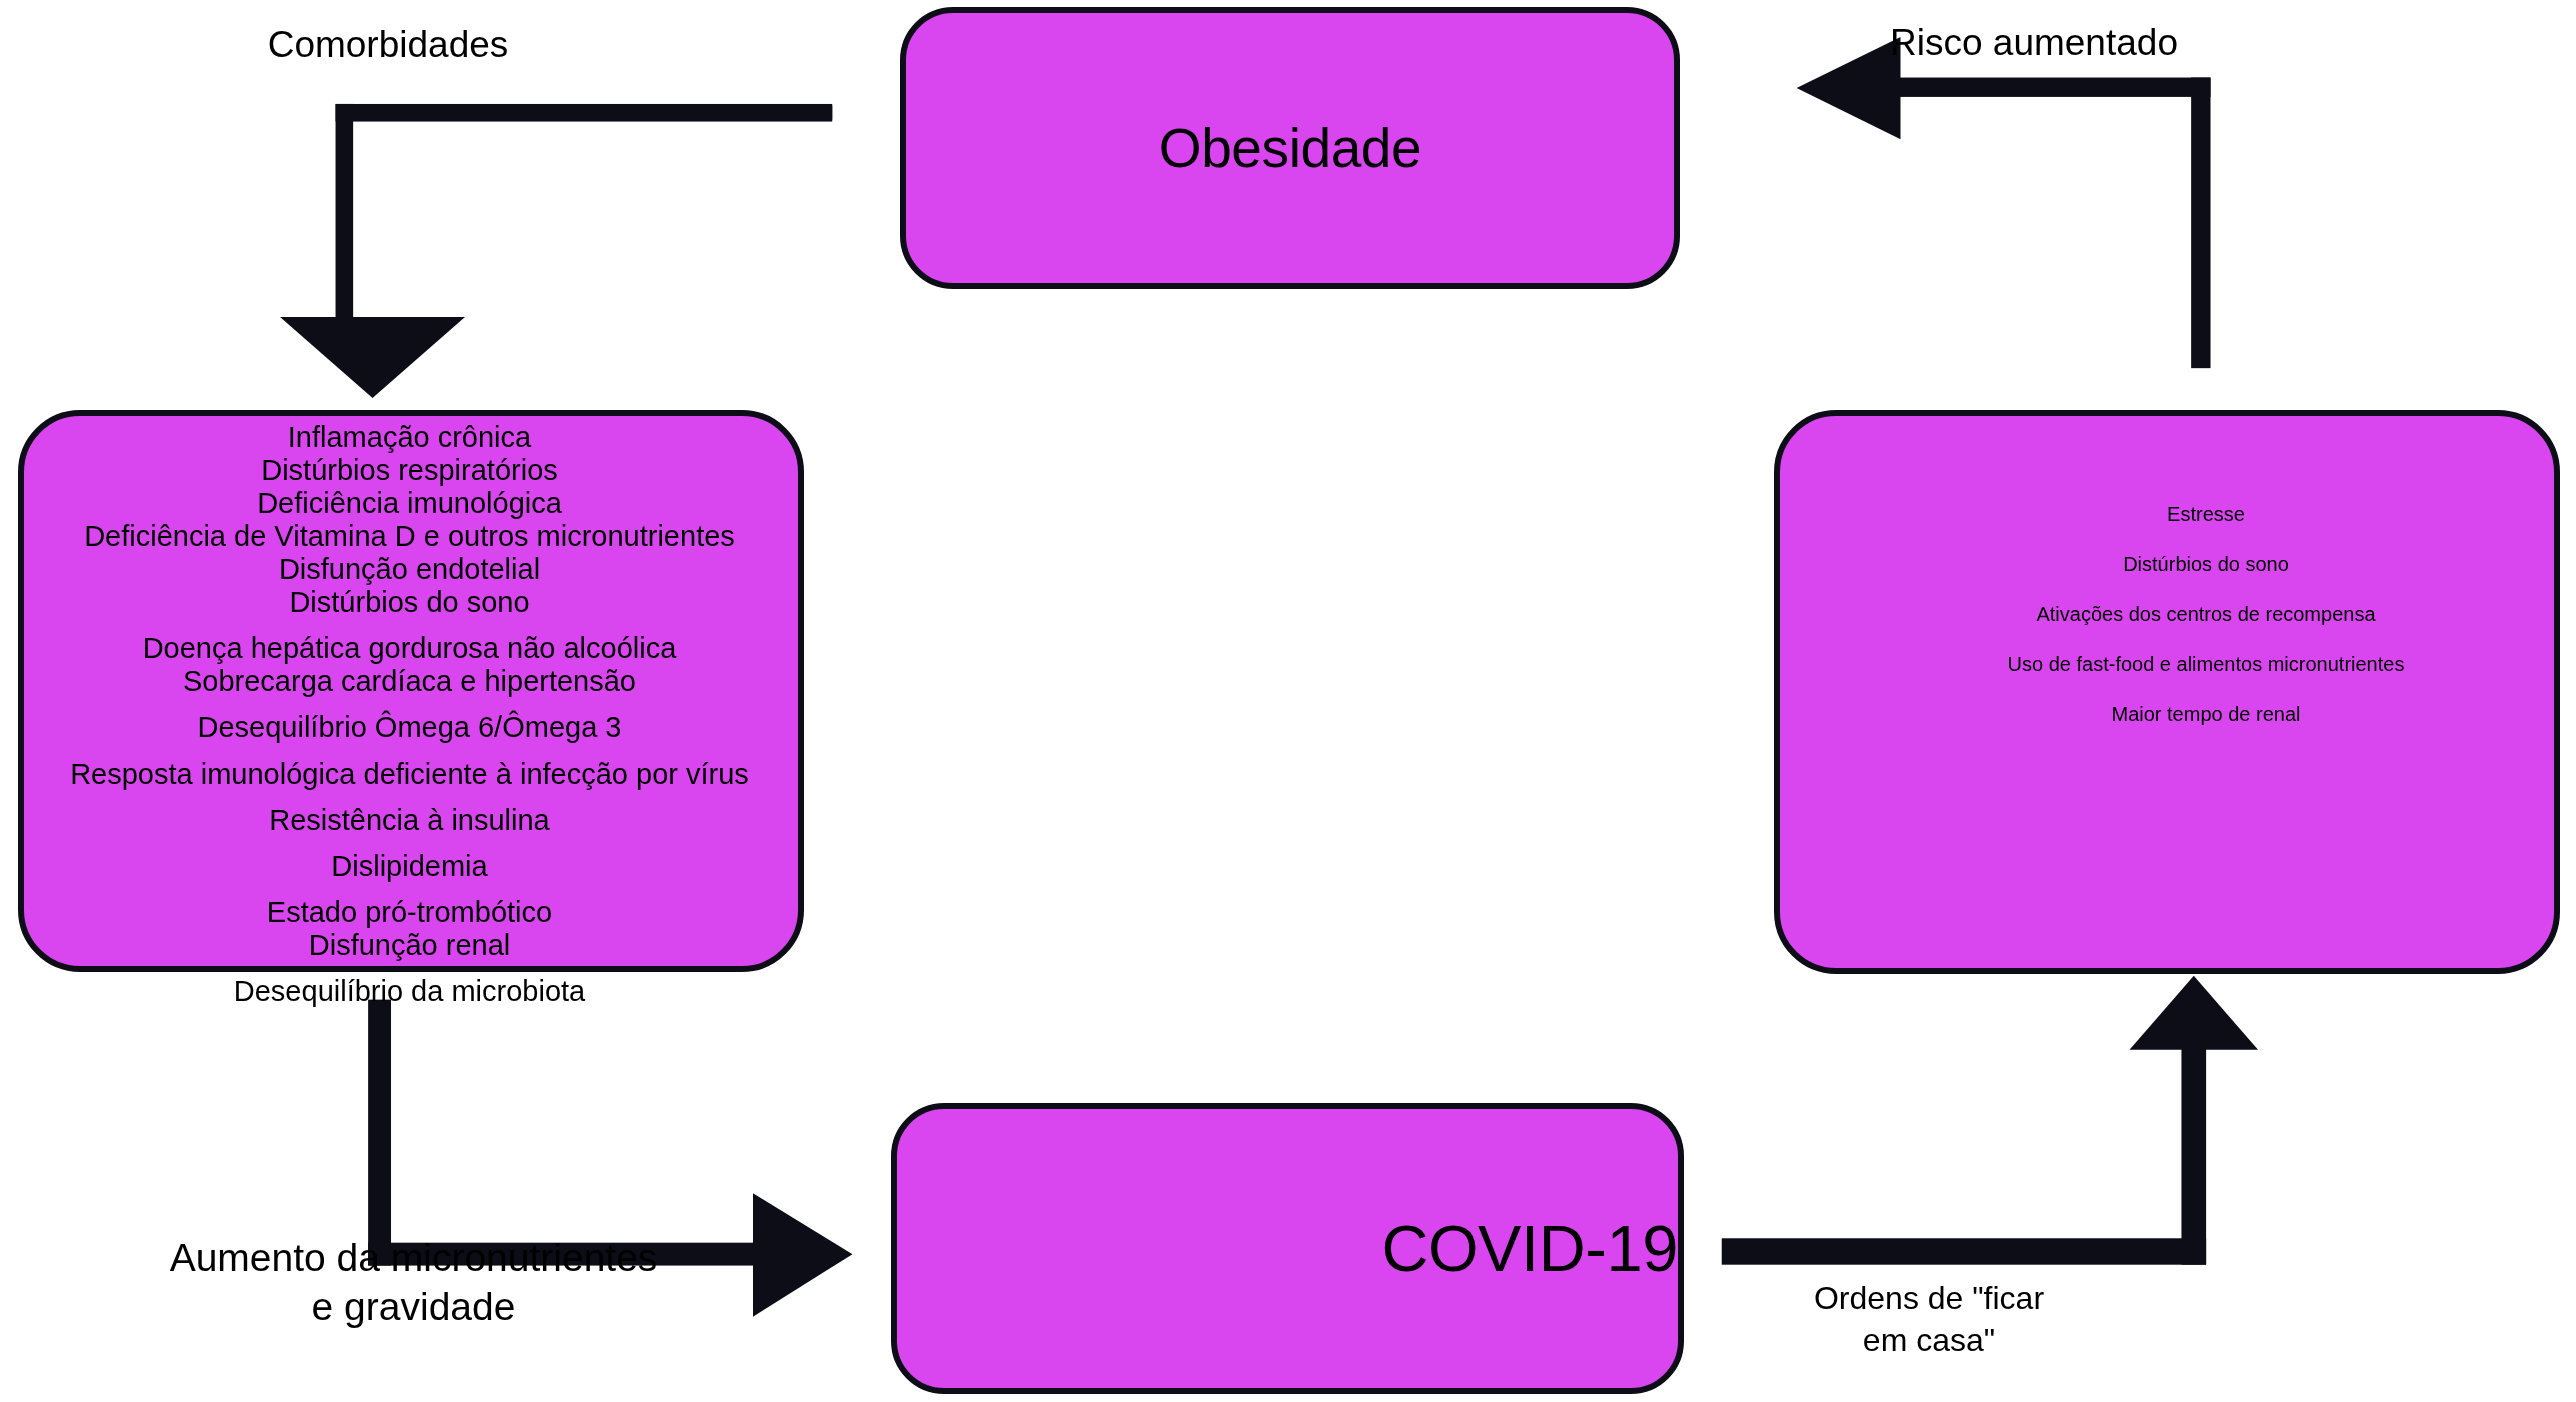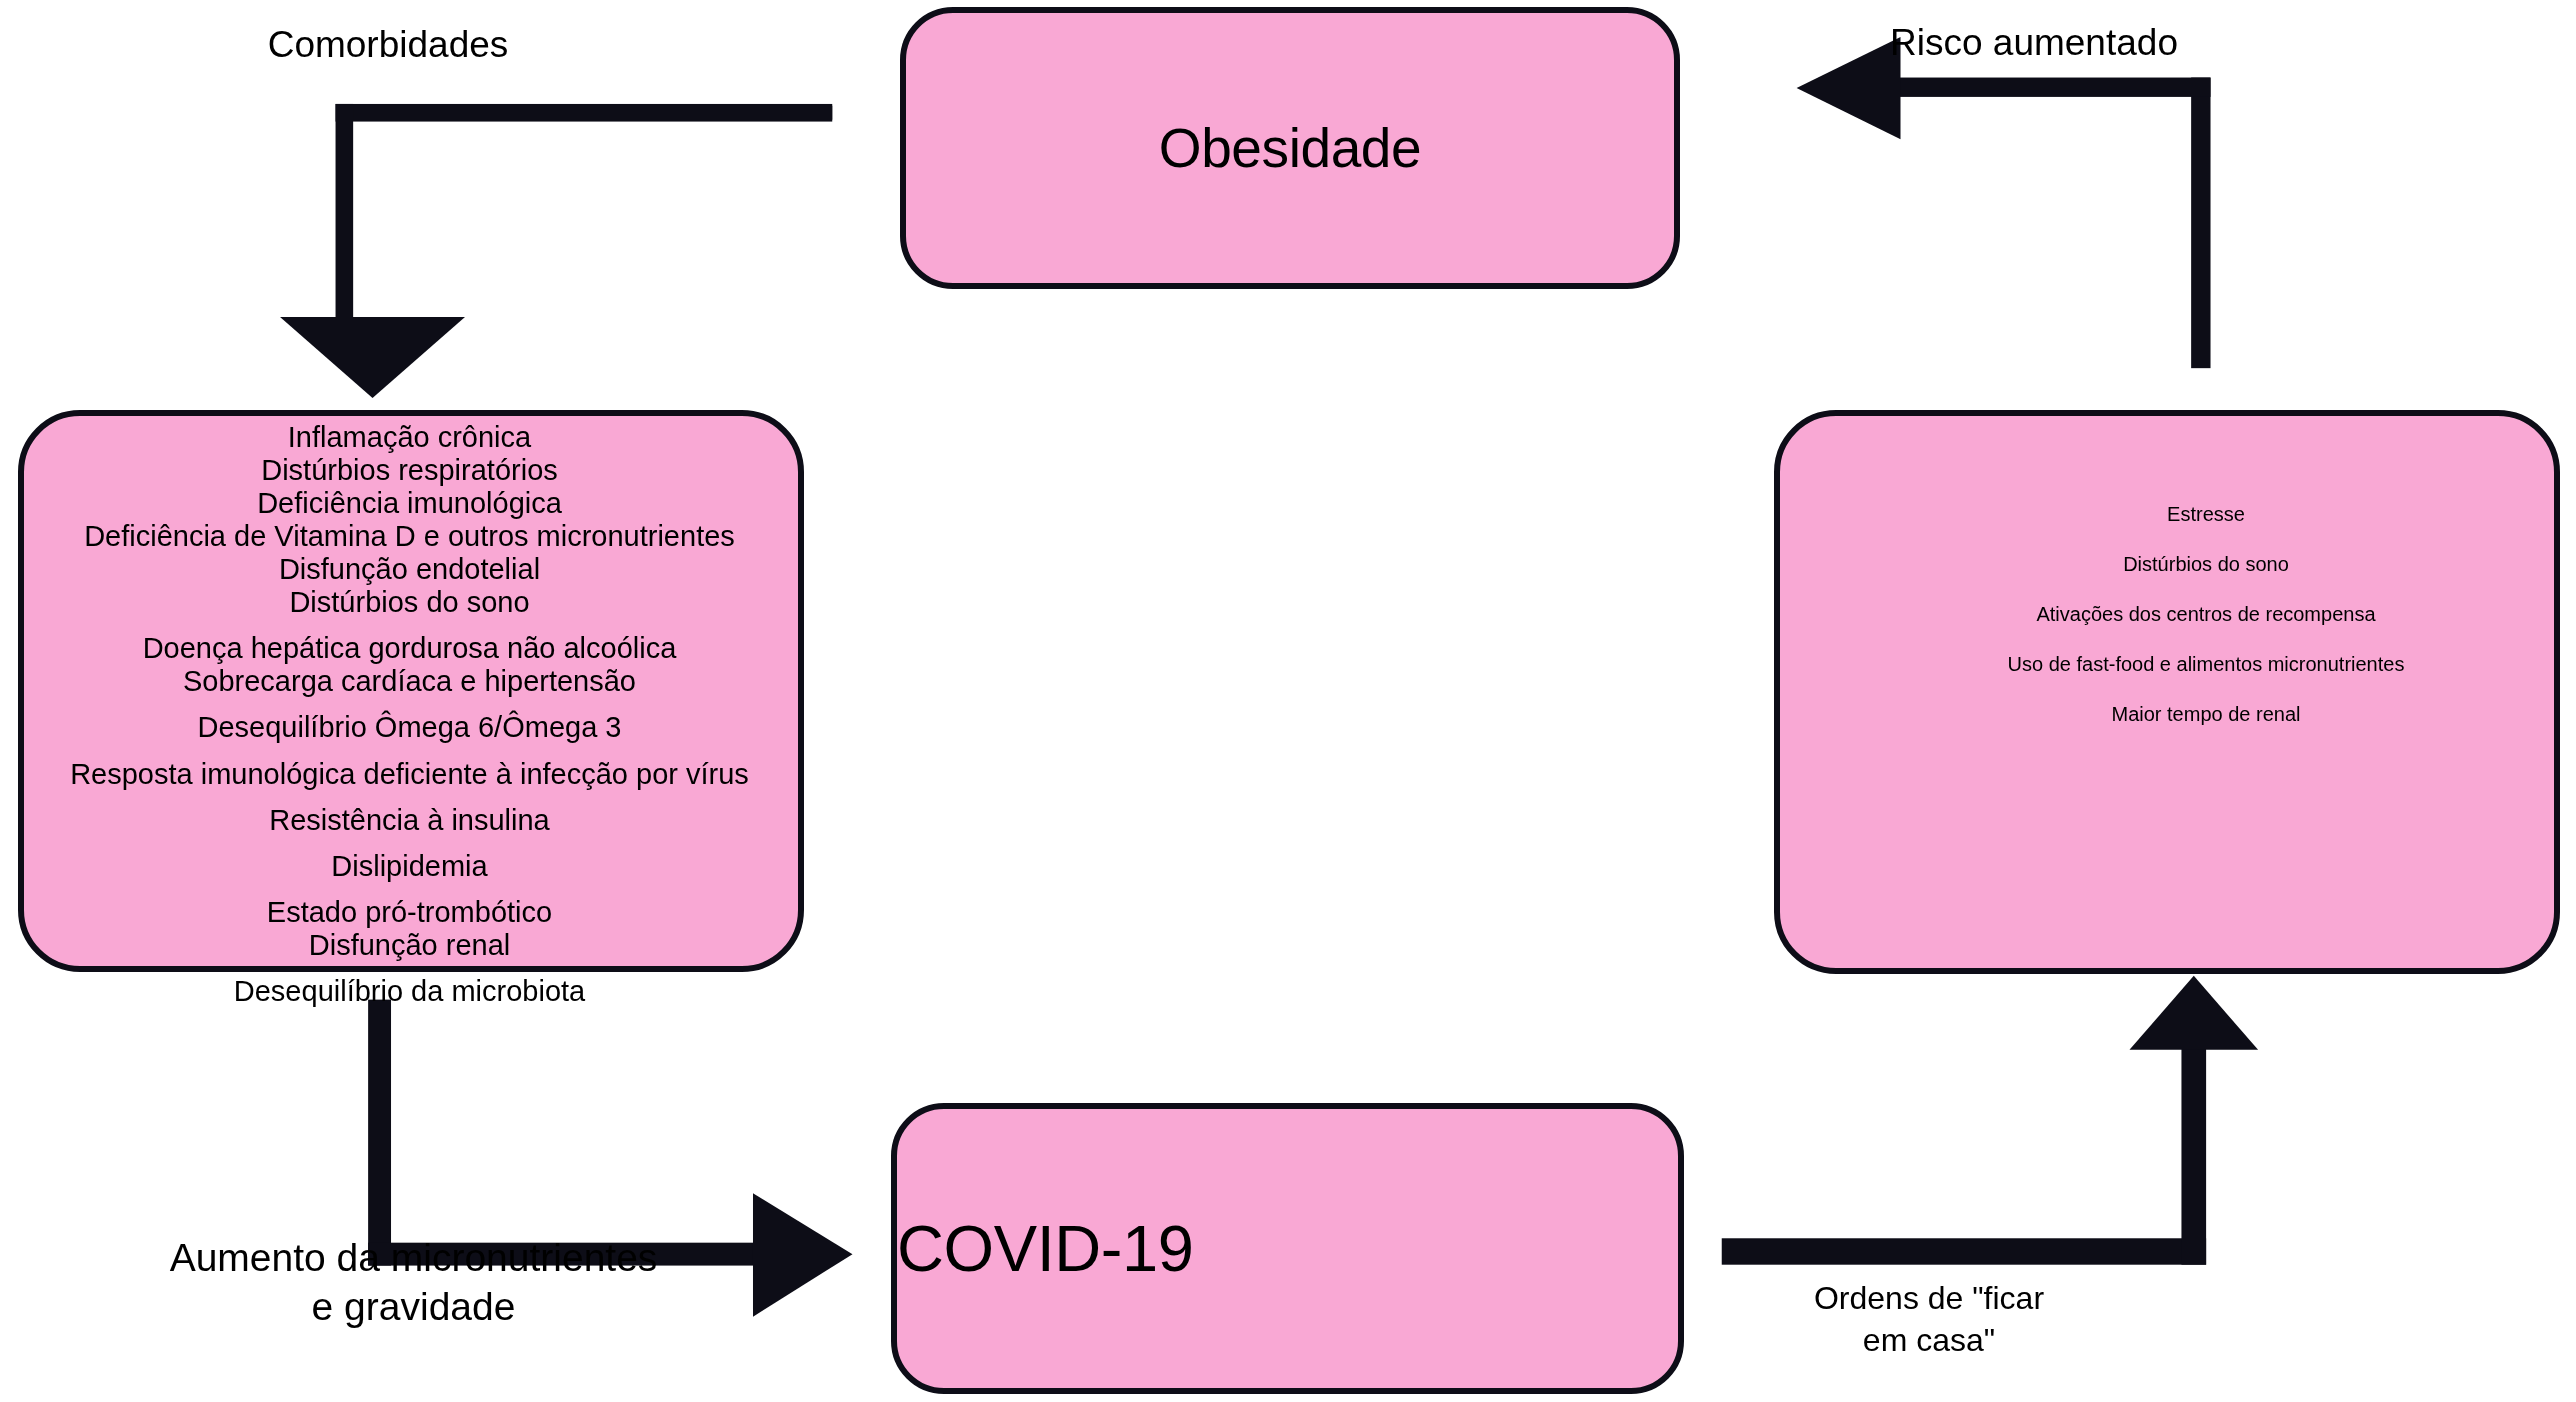--- a/index.html
+++ b/index.html
@@ -21,21 +21,21 @@
     left: 0;
     top: 0;
     width: 2576px;
     height: 1403px;
     pointer-events: none;
   }
 
   .node {
     position: absolute;
     box-sizing: border-box;
-    background: #f9a8d4;
+    background: #d946ef;
     border: 6.2px solid #0d0d17;
     border-radius: 53px;
     z-index: 2;
   }
 
   
   #node-obesidade {
     left: 900px;
     top: 7px;
     width: 780px;
@@ -51,21 +51,21 @@
   }
 
   
   #node-covid {
     left: 891px;
     top: 1103px;
     width: 793px;
     height: 291px;
     display: flex;
     align-items: center;
-    justify-content: flex-start;
+    justify-content: flex-end;
   }
   #node-covid .node-title {
     font-size: 65px;
     line-height: 1;
     letter-spacing: -0.4px;
   }
 
   
   #node-comorb {
     left: 17.6px;

